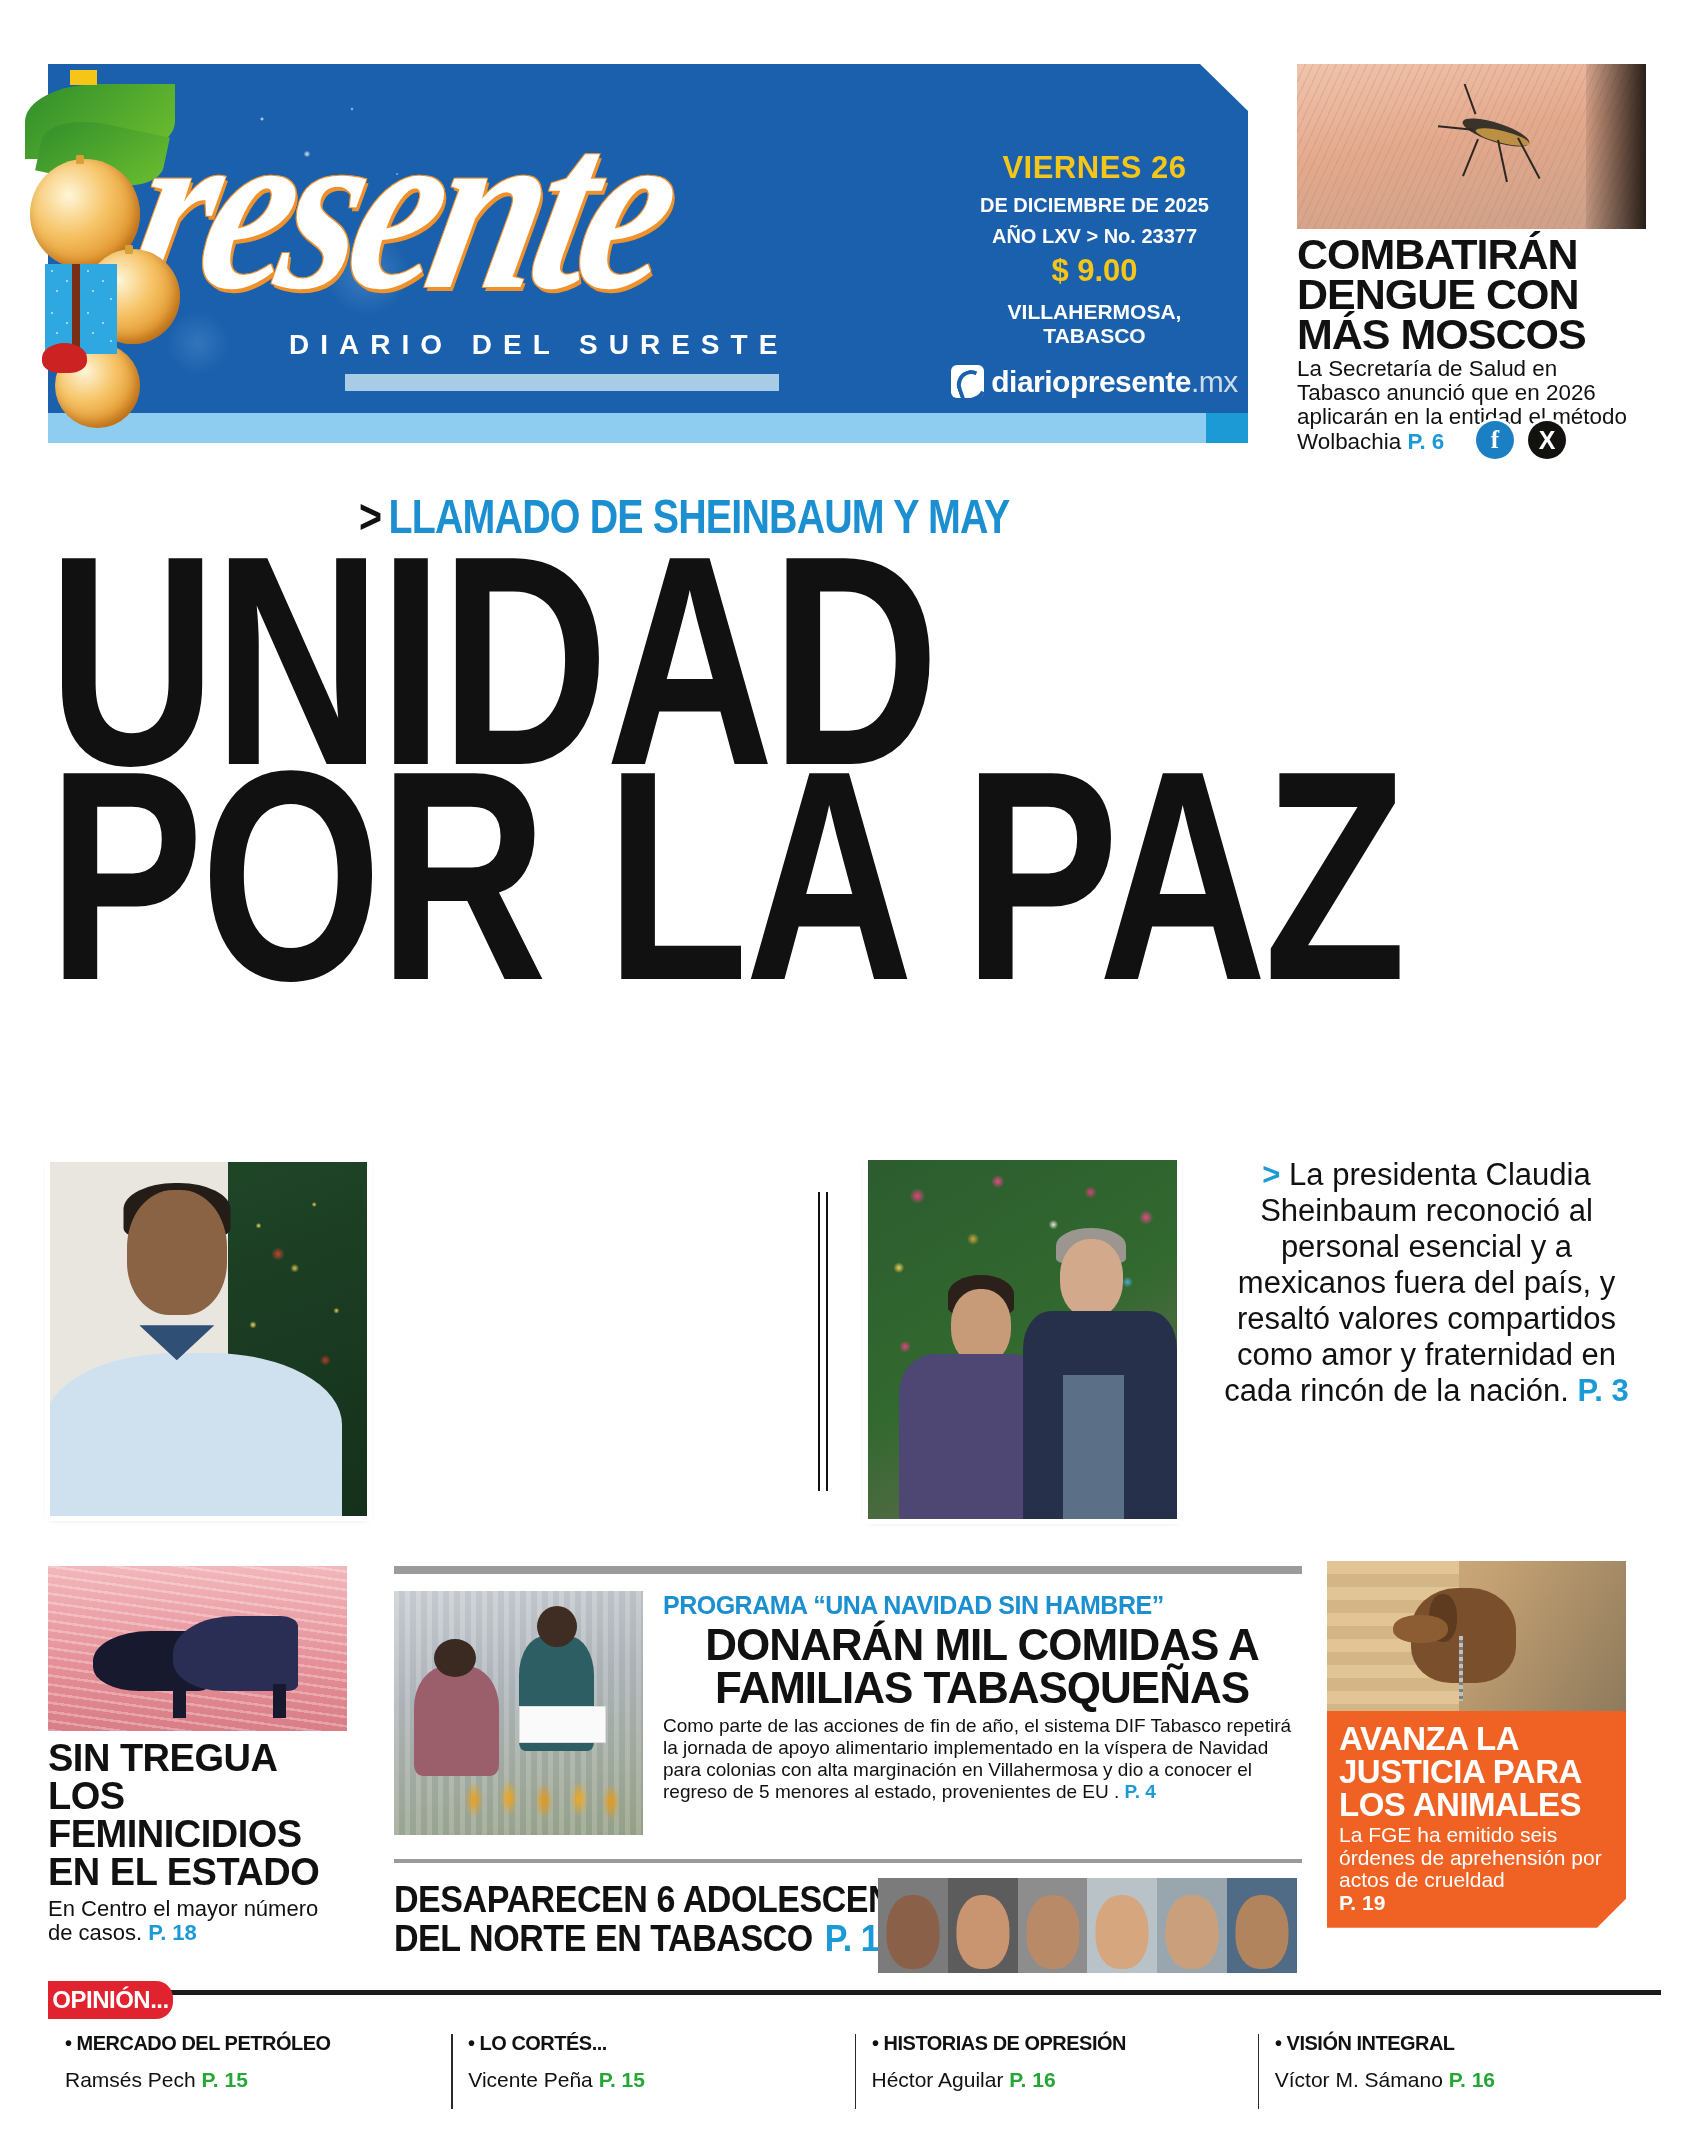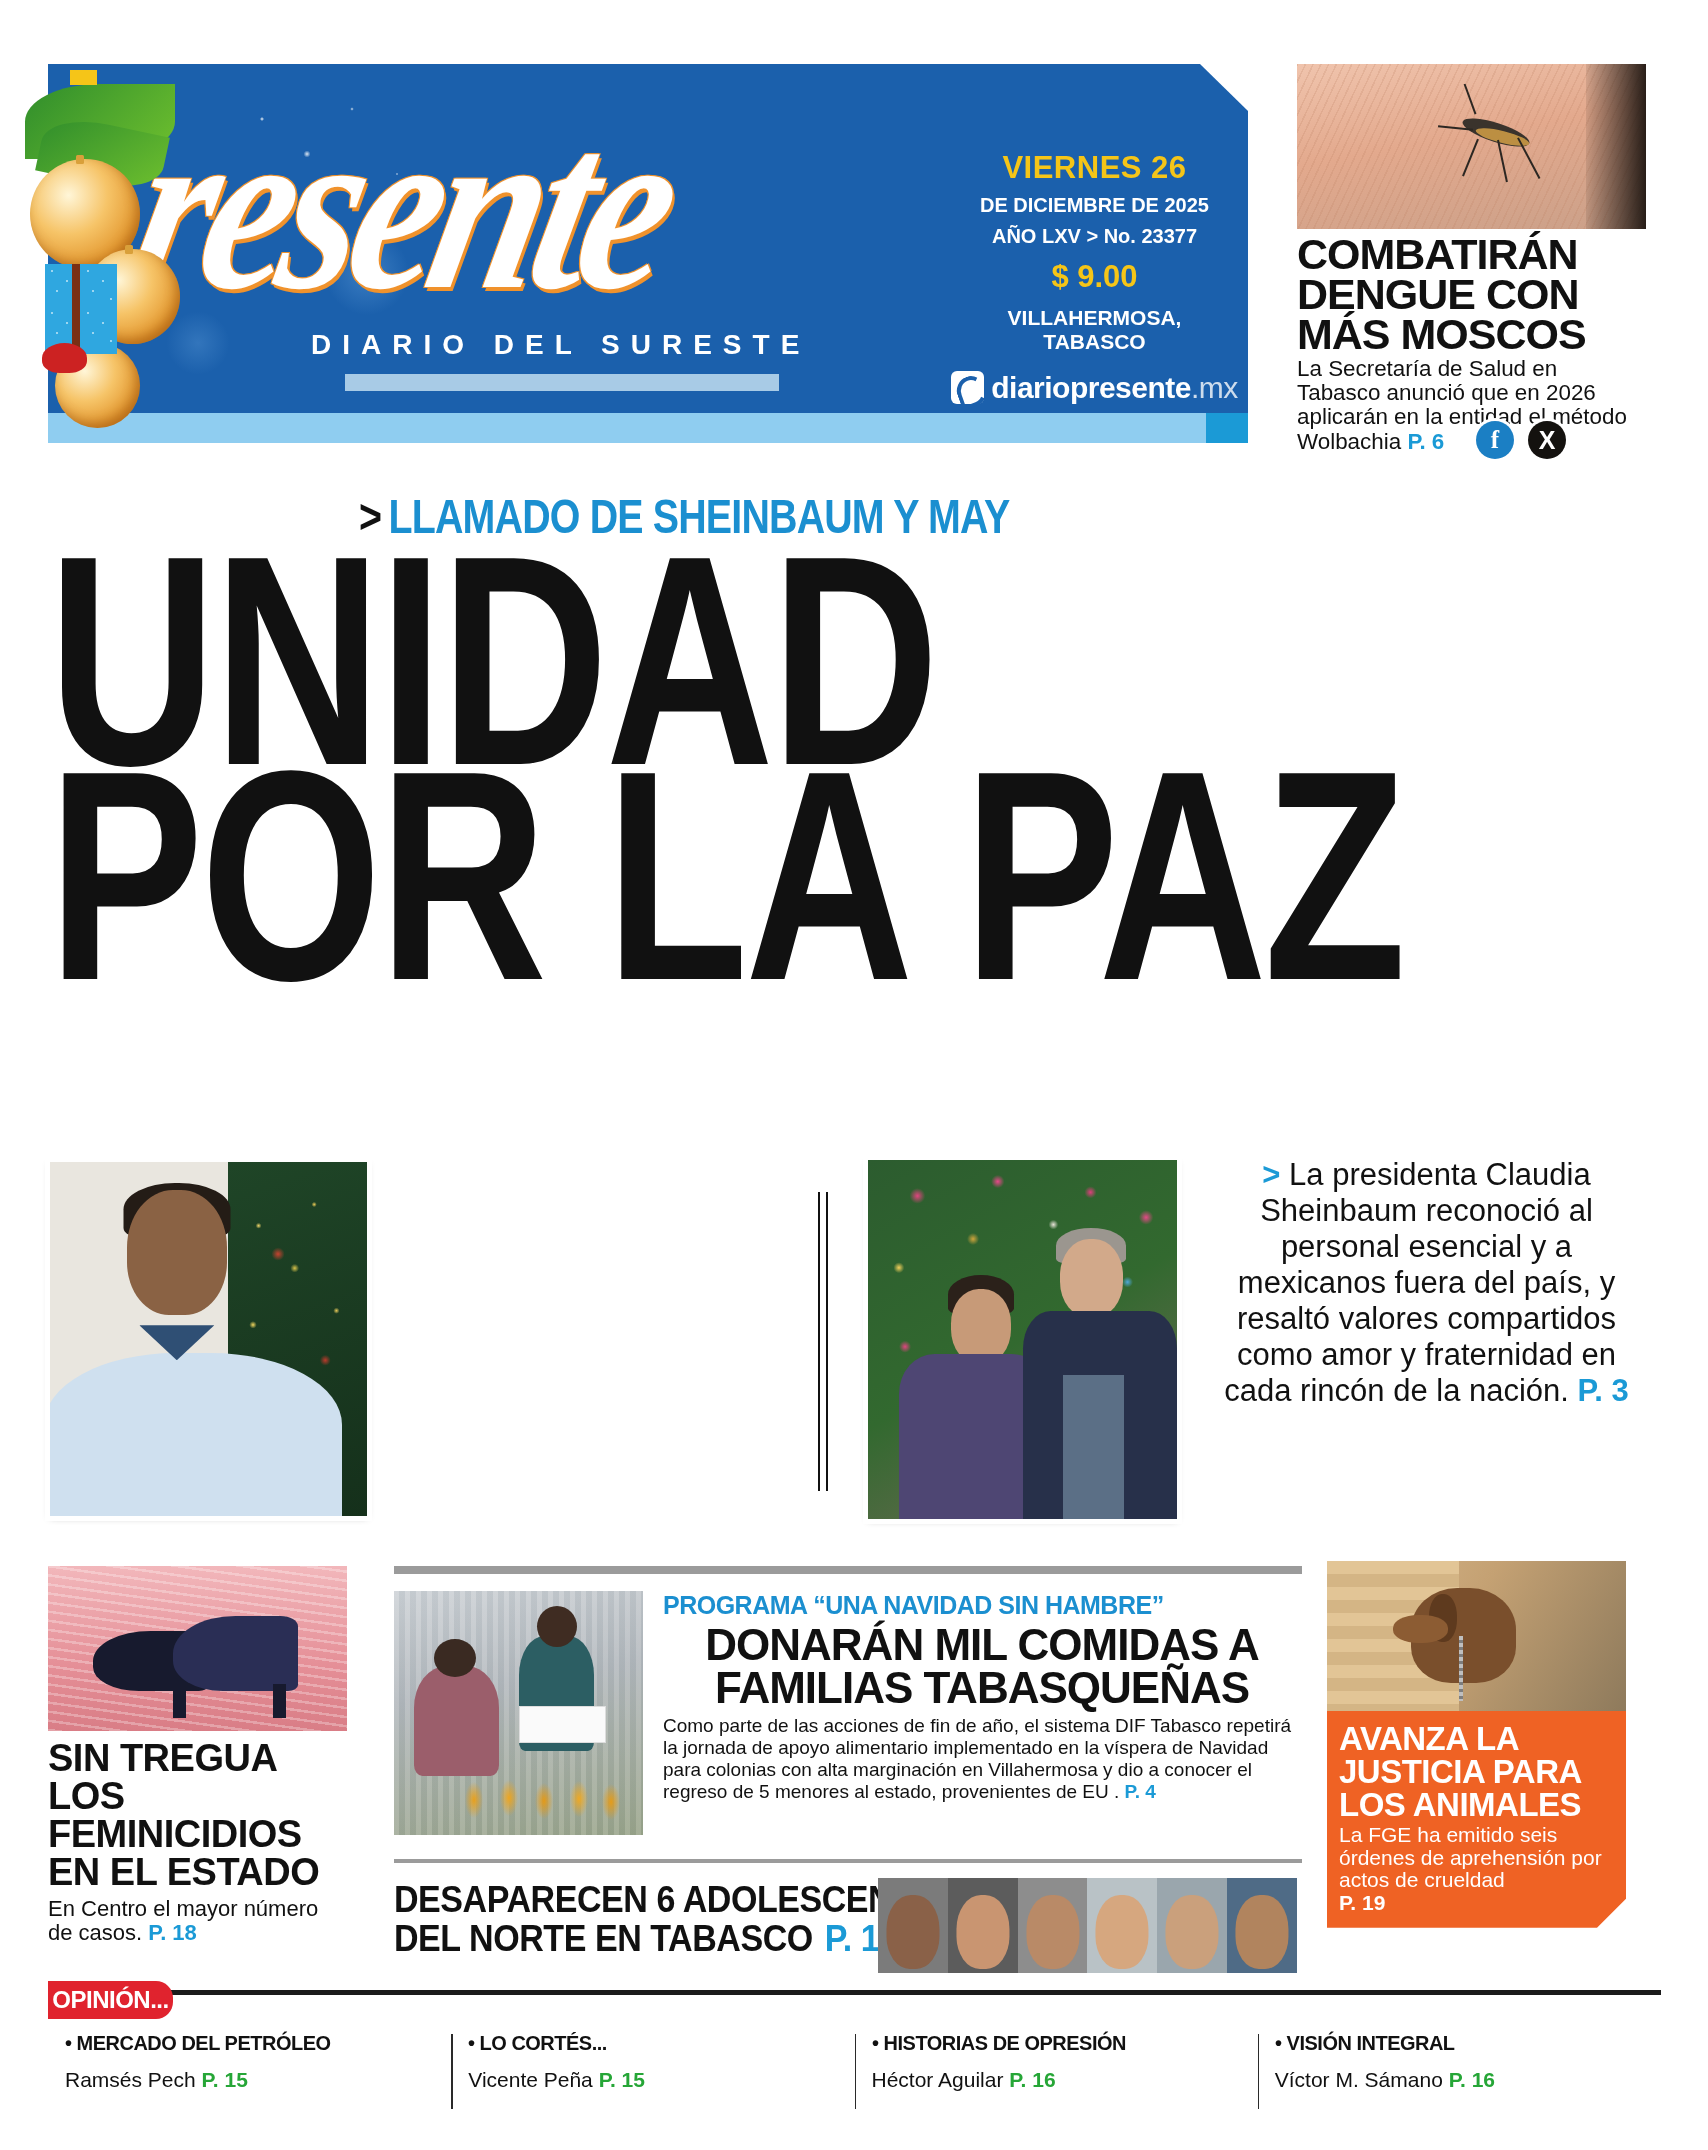--- a/index.html
+++ b/index.html
@@ -61,30 +61,30 @@
     font-style:italic;font-weight:700;
     font-size:200px;line-height:1;
     color:#ffffff;
     letter-spacing:-9px;
     text-shadow: 3px 3px 0 #f0922c, -1px -1px 0 #f0922c, 1px -1px 0 #f0922c, -1px 1px 0 #f0922c;
     transform:skewX(-12deg) scaleY(1.18);
     transform-origin:left top;
     white-space:nowrap;
   }
   .logo-sub{
-    position:absolute;left:146px;top:259px;
+    position:absolute;left:124px;top:259px;
     font-size:28px;font-weight:700;color:#ffffff;letter-spacing:11px;
     white-space:nowrap;
   }
   .logo-rule{position:absolute;left:180px;top:304px;width:434px;height:17px;background:#a8cbe6;}
 
   .dateblock{position:absolute;left:965px;top:150px;width:259px;text-align:center;color:#fff;}
   .d-big{font-size:31px;font-weight:800;color:#f5c518;letter-spacing:0.5px;}
   .d-line{font-size:20px;font-weight:800;margin-top:8px;letter-spacing:0px;}
-  .d-price{font-size:31px;font-weight:800;color:#f5c518;margin-top:11px;}
+  .d-price{font-size:31px;font-weight:800;color:#f5c518;margin-top:5px;}
   .d-city{font-size:21px;font-weight:800;margin-top:11px;}
   .d-site{margin-top:17px;display:flex;justify-content:center;gap:7px;}
   .d-site .mark{width:33px;height:33px;background:#fff;border-radius:6px;position:relative;flex:0 0 auto;}
   .d-site .mark::after{content:"";position:absolute;left:6px;top:5px;width:21px;height:23px;
     border:4.5px solid #1b60ac;border-radius:50% 50% 50% 10%;transform:rotate(-20deg);border-right-color:transparent;}
   .d-site .txt{font-size:30px;font-weight:700;color:#fff;letter-spacing:-0.5px;}
   .d-site .txt i{font-style:normal;opacity:.78;font-weight:400;}
 
   
   .dengue{position:absolute;left:1297px;top:64px;width:349px;}

